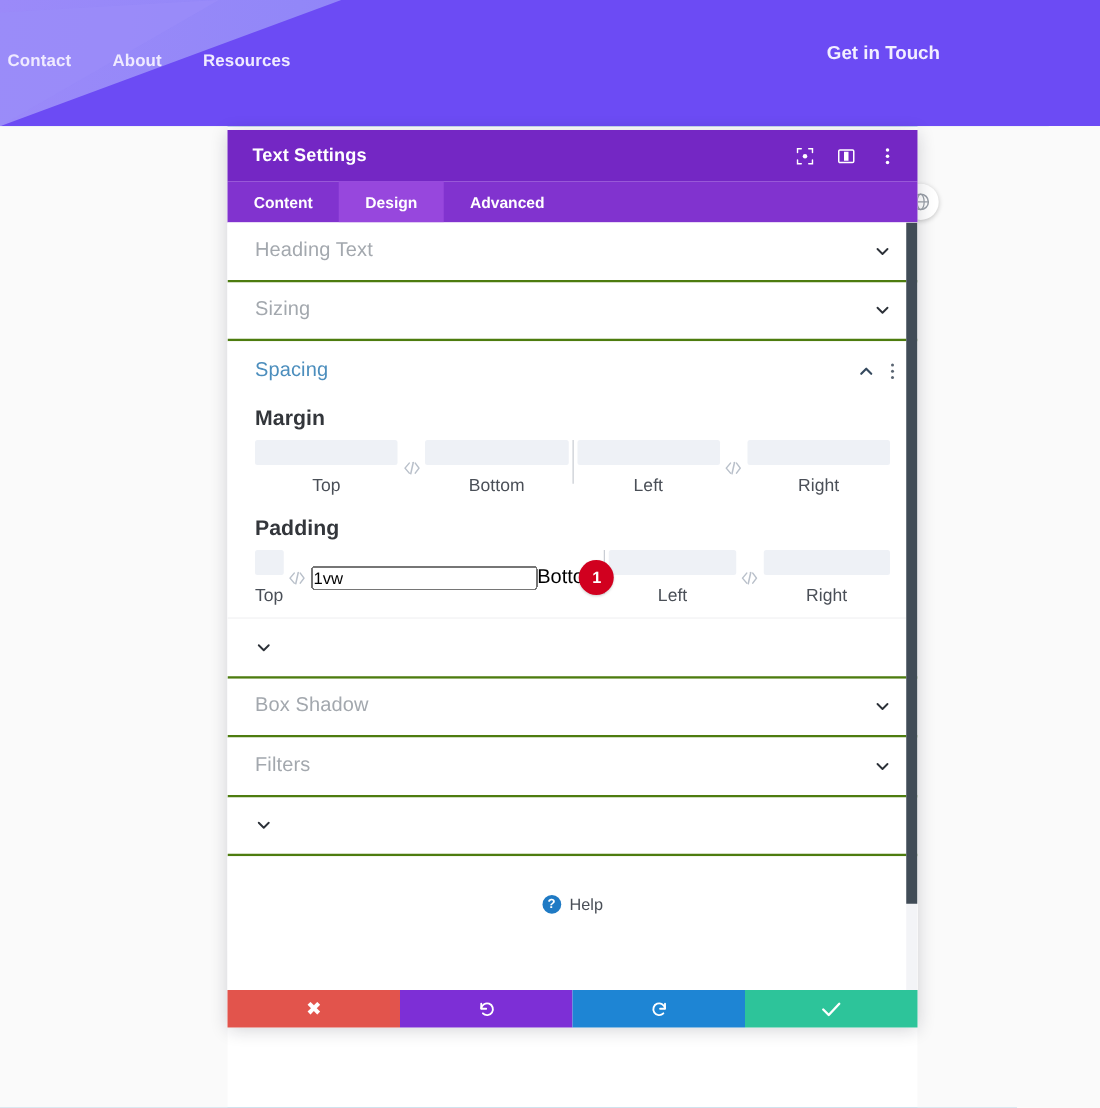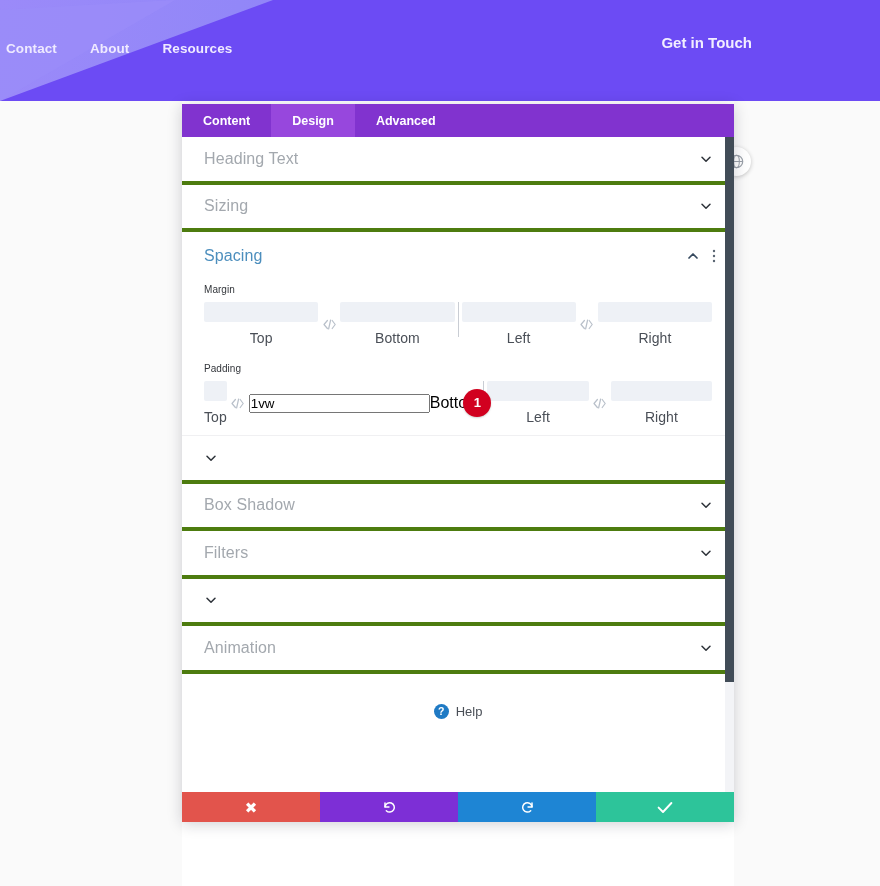--- a/index.html
+++ b/index.html
@@ -162,21 +162,21 @@
   .modal-scroll {
     position: relative;
     flex: 1 1 auto;
     background: #ffffff;
     overflow: hidden;
   }
 
   
   .section-row {
     height: 47.5px;
-    border-bottom: 4px solid #4d7c0f;
+    border-bottom: 2px solid #4d7c0f;
     display: flex;
     align-items: center;
     padding: 0 21px 0 22px;
     cursor: pointer;
     background: #ffffff;
   }
   .section-row .sec-title {
     flex: 1 1 auto;
     color: #a3a8ae;
     font-size: 16px;
@@ -204,22 +204,22 @@
     font-size: 16px;
     letter-spacing: 0.1px;
   }
   .spacing-head .head-icons { display:flex; align-items:center; gap: 12px; }
   .spacing-head .chev-up { width: 14px; height: 14px; display:block; }
   .spacing-head .kebab { width: 4px; height: 16px; display:block; }
 
   .field-group { padding: 0 22px; margin-top: 4px; }
   .field-group + .field-group { margin-top: 17px; }
   .field-label {
-    font-size: 10px;
-    font-weight: normal;
+    font-size: 17px;
+    font-weight: bold;
     color: #33363b;
     margin-bottom: 7px;
     letter-spacing: 0.05px;
   }
   .quad {
     display: flex;
     align-items: flex-start;
   }
   .pair {
     display: flex;
@@ -371,20 +371,48 @@
   <div class="globe-btn">
     <svg viewBox="0 0 16 16">
       <circle cx="8" cy="8" r="6.6" fill="none" stroke="#9aa0a8" stroke-width="1.3"></circle>
       <ellipse cx="8" cy="8" rx="3" ry="6.6" fill="none" stroke="#9aa0a8" stroke-width="1.1"></ellipse>
       <line x1="1.4" y1="8" x2="14.6" y2="8" stroke="#9aa0a8" stroke-width="1.1"></line>
     </svg>
   </div>
 
   <div class="modal">
 
+    <div class="modal-titlebar">
+      <div class="modal-title">Text Settings</div>
+      <div class="titlebar-icons">
+
+        <div class="tb-icon">
+          <svg width="14" height="14" viewBox="0 0 14 14">
+            <path d="M1 4V1h3M10 1h3v3M13 10v3h-3M4 13H1v-3" fill="none" stroke="#ffffff" stroke-width="1.2" stroke-linecap="round"></path>
+            <circle cx="7" cy="7" r="1.8" fill="#ffffff"></circle>
+          </svg>
+        </div>
+
+        <div class="tb-icon">
+          <svg width="14" height="14" viewBox="0 0 14 14">
+            <rect x="1" y="2" width="12" height="10" rx="1" fill="none" stroke="#ffffff" stroke-width="1.2"></rect>
+            <rect x="5.2" y="3.4" width="3.6" height="7.2" fill="#ffffff"></rect>
+          </svg>
+        </div>
+
+        <div class="tb-icon">
+          <svg width="4" height="16" viewBox="0 0 4 16">
+            <circle cx="2" cy="3" r="1.4" fill="#ffffff"></circle>
+            <circle cx="2" cy="8" r="1.4" fill="#ffffff"></circle>
+            <circle cx="2" cy="13" r="1.4" fill="#ffffff"></circle>
+          </svg>
+        </div>
+
+      </div>
+    </div>
 
     <div class="modal-tabs">
       <div class="tab">Content</div>
       <div class="tab active">Design</div>
       <div class="tab">Advanced</div>
     </div>
 
     <div class="modal-scroll">
 
       <div class="section-row">
@@ -525,26 +553,20 @@
           <path d="M3 5.2 L7 9.2 L11 5.2" fill="none" stroke="#2c3138" stroke-width="1.5" stroke-linecap="round" stroke-linejoin="round"></path>
         </svg>
       </div>
 
       <div class="section-row">
         <svg class="chev" viewBox="0 0 14 14">
           <path d="M3 5.2 L7 9.2 L11 5.2" fill="none" stroke="#2c3138" stroke-width="1.5" stroke-linecap="round" stroke-linejoin="round"></path>
         </svg>
       </div>
 
-      <div class="section-row">
-        <div class="sec-title">Animation</div>
-        <svg class="chev" viewBox="0 0 14 14">
-          <path d="M3 5.2 L7 9.2 L11 5.2" fill="none" stroke="#2c3138" stroke-width="1.5" stroke-linecap="round" stroke-linejoin="round"></path>
-        </svg>
-      </div>
 
       <div class="help-strip">
         <div class="q">?</div>
         <div class="htxt">Help</div>
       </div>
 
       <div class="scrollbar-track">
         <div class="scrollbar-thumb"></div>
       </div>
 

